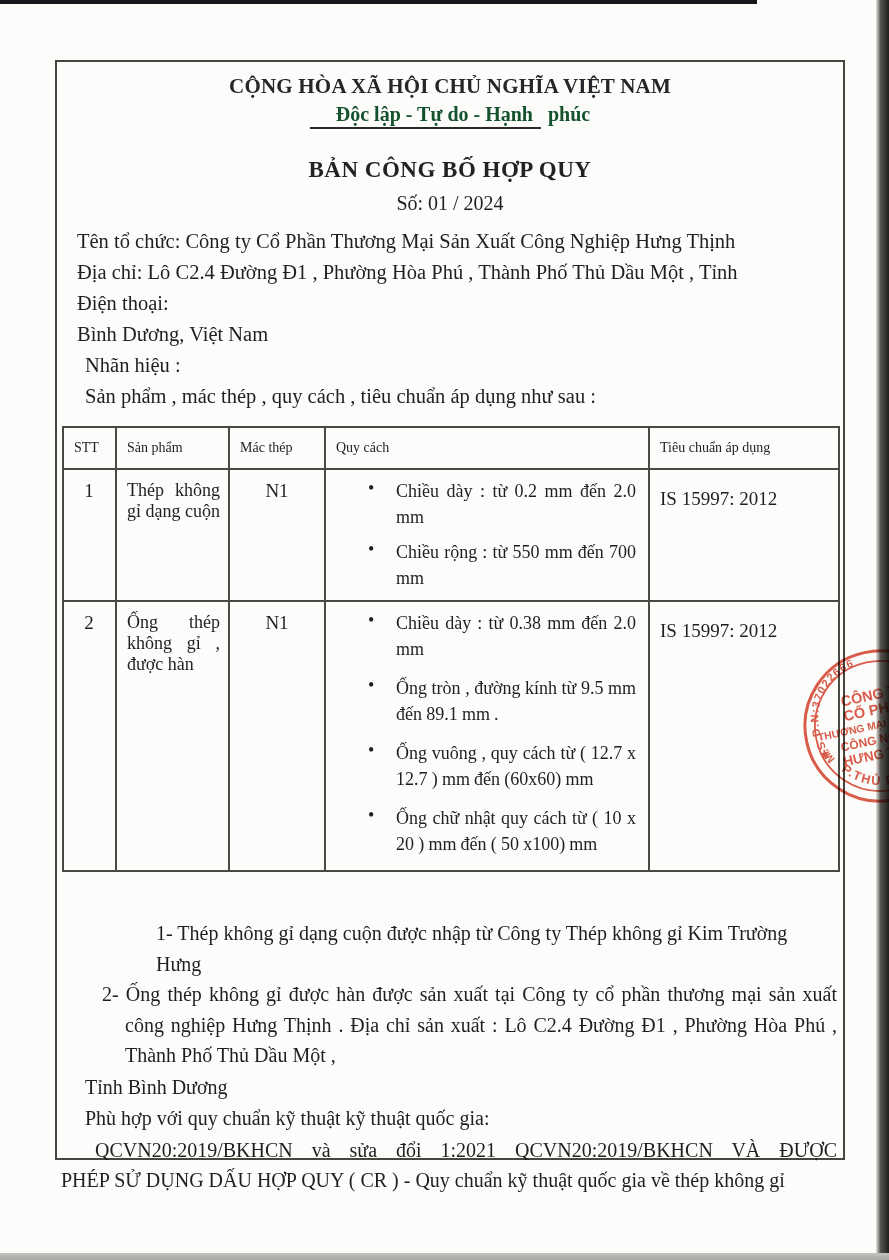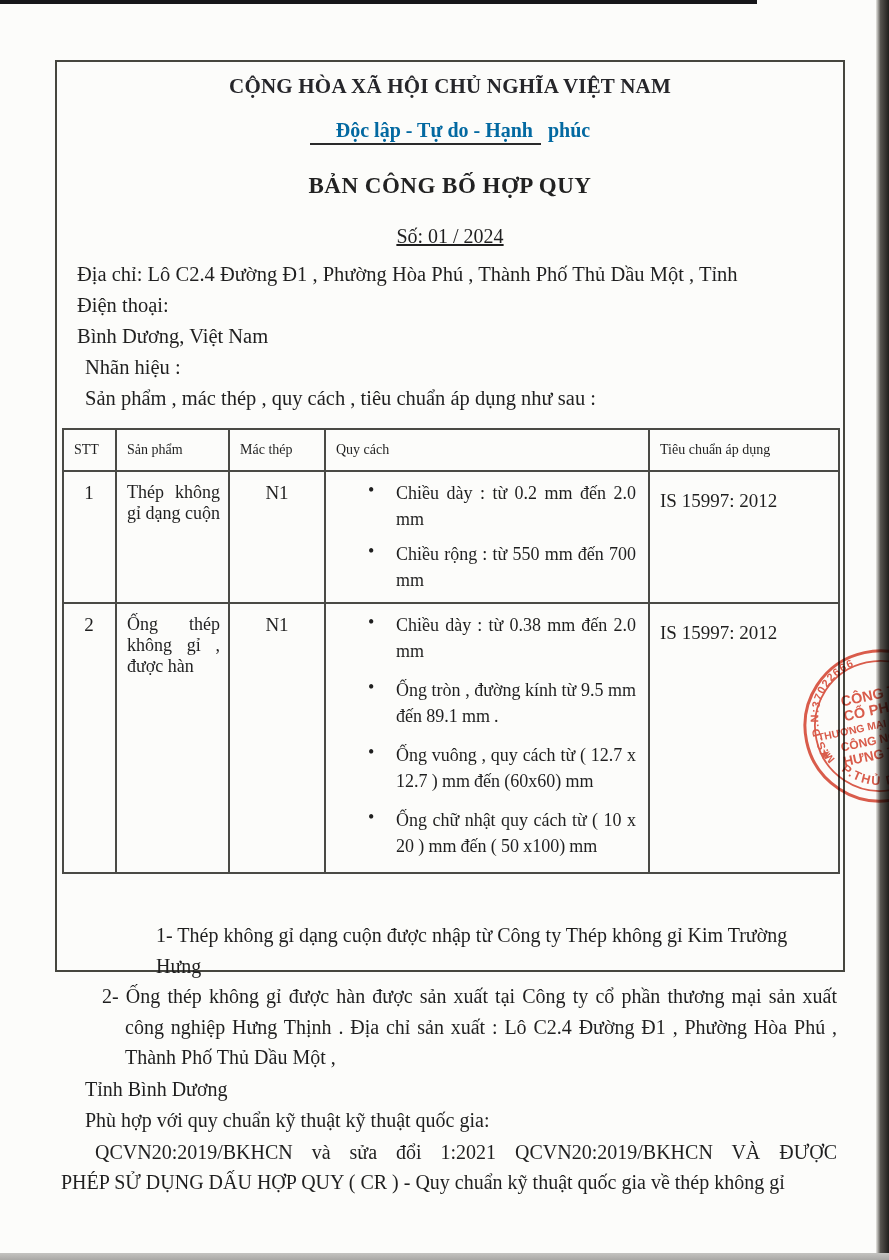--- a/index.html
+++ b/index.html
@@ -9,30 +9,30 @@
     font-family:"Liberation Serif", serif;
   }
   
   .scan-strip-top { position:absolute; left:0; top:0; width:757px; height:4px; background:#16161a; }
   .scan-strip-right { position:absolute; right:0; top:0; width:13px; height:1256px;
     background:linear-gradient(90deg,#e8e7e3 0%,#56544f 35%,#201f1c 100%); }
   .scan-strip-bottom { position:absolute; left:0; bottom:0; width:889px; height:7px;
     background:linear-gradient(0deg,#a9a8a5,#c4c3c0); }
 
   
-  .frame { position:absolute; left:55px; top:60px; width:790px; height:912px;
+  .frame { position:absolute; left:55px; top:60px; width:790px; height:1100px;
     border:2px solid #46463f; box-sizing:border-box; }
 
   .header-block { text-align:center; padding-top:12px; }
   .national-title { font-size:21px; font-weight:bold; letter-spacing:.2px; color:#26262a; }
-  .motto { font-size:20px; font-weight:bold; margin-top:20px; color:#0369a1; }
+  .motto { font-size:20px; font-weight:bold; margin-top:4px; color:#14532d; }
   .motto-underlined { display:inline-block; border-bottom:2.5px solid #2a2a2a; padding:0 8px 1px 26px; }
   .motto-tail { margin-left:7px; }
   .doc-title { font-size:23px; font-weight:bold; letter-spacing:.5px; margin-top:28px; color:#222; }
-  .doc-number { font-size:20px; margin-top:26px;text-decoration:underline; }
+  .doc-number { font-size:20px; margin-top:9px; }
 
   .info { font-size:20.5px; line-height:31px; margin-top:11px; padding:0 8px 0 20px; }
   .indent2 { padding-left:8px; }
   .bold { font-weight:bold; }
 
   table.spec { border-collapse:collapse; table-layout:fixed; width:776px; margin:14px 0 0 5px;
     font-size:18px; }
   table.spec th, table.spec td { border:2px solid #4a4a45; vertical-align:top; font-weight:normal; }
   table.spec th { height:40px; vertical-align:middle; text-align:left; padding:0 4px 0 10px; font-size:14px; }
   th.c-stt, td.c-stt { text-align:center; padding-left:0; }
@@ -75,20 +75,21 @@
   <div class="header-block">
     <div class="national-title">CỘNG HÒA XÃ HỘI CHỦ NGHĨA VIỆT NAM</div>
     <div class="motto">
       <span class="motto-underlined">Độc lập - Tự do - Hạnh</span><span class="motto-tail">phúc</span>
     </div>
     <div class="doc-title">BẢN CÔNG BỐ HỢP QUY</div>
     <div class="doc-number">Số: 01 / 2024</div>
   </div>
 
   <div class="info">
+    <div>Tên tổ chức: Công ty Cổ Phần Thương Mại Sản Xuất Công Nghiệp Hưng Thịnh</div>
     <div>Địa chỉ: Lô C2.4 Đường Đ1 , Phường Hòa Phú , Thành Phố Thủ Dầu Một , Tỉnh</div>
     <div>Điện thoại:</div>
     <div>Bình Dương, Việt Nam</div>
     <div class="indent2">Nhãn hiệu :</div>
     <div class="indent2">Sản phẩm , mác thép , quy cách , tiêu chuẩn áp dụng như sau :</div>
   </div>
 
   <table class="spec">
     <colgroup>
       <col style="width:53px">

